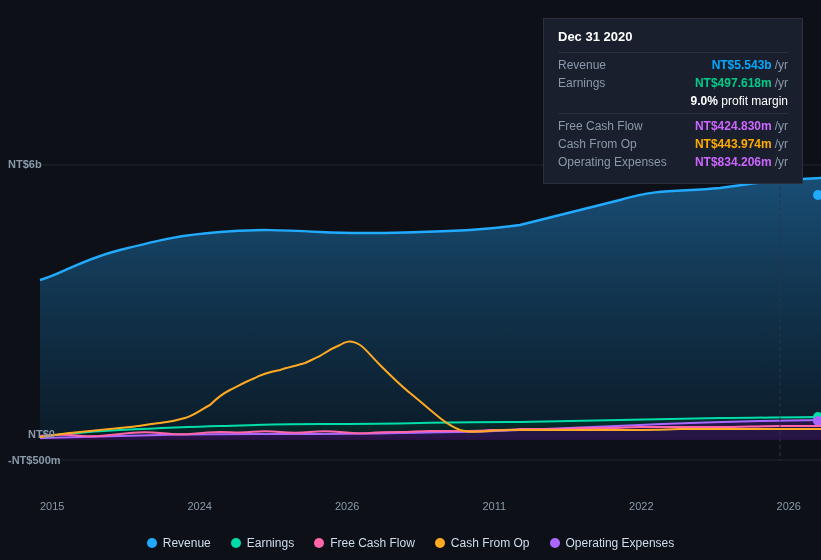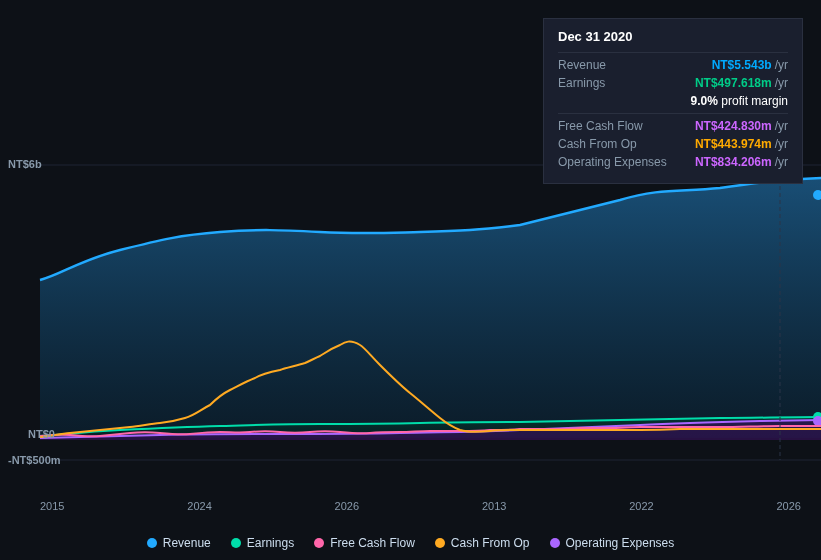--- a/index.html
+++ b/index.html
@@ -200,21 +200,21 @@
 </svg>
 
 <div class="y-label" style="top: 158px; left: 8px;">NT$6b</div>
 <div class="y-label" style="top: 428px; left: 8px; margin-left: 20px;">NT$0</div>
 <div class="y-label" style="top: 454px; left: 8px;">-NT$500m</div>
 
 <div class="x-labels">
   <span class="x-label">2015</span>
   <span class="x-label">2024</span>
   <span class="x-label">2026</span>
-  <span class="x-label">2013</span>
+  <span class="x-label">2011</span>
   <span class="x-label">2022</span>
   <span class="x-label">2026</span>
 </div>
 
 <div class="legend">
   <div class="legend-item">
     <div class="legend-dot" style="background:#22aaff;"></div>
     <span>Revenue</span>
   </div>
   <div class="legend-item">

